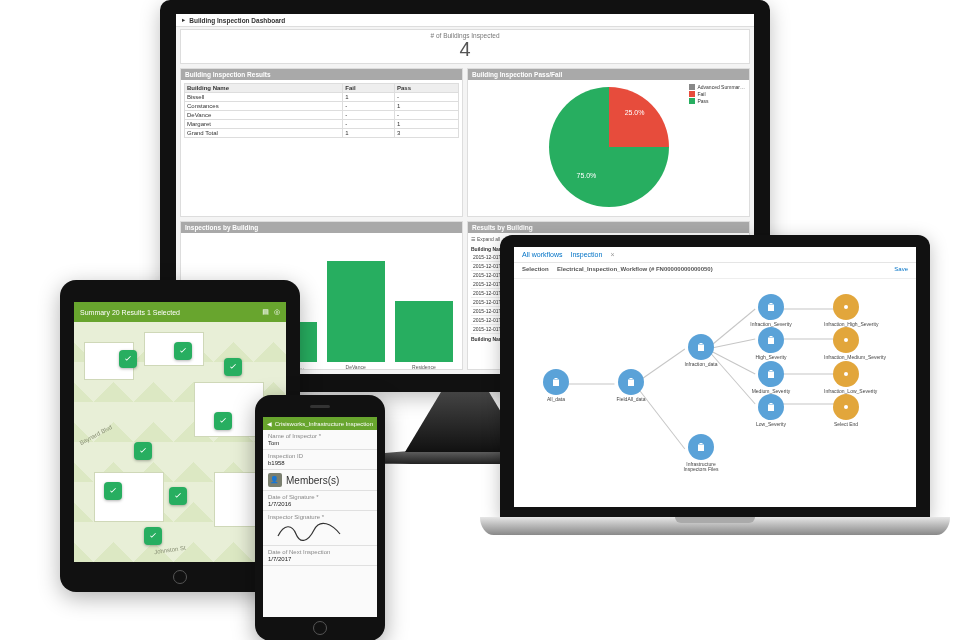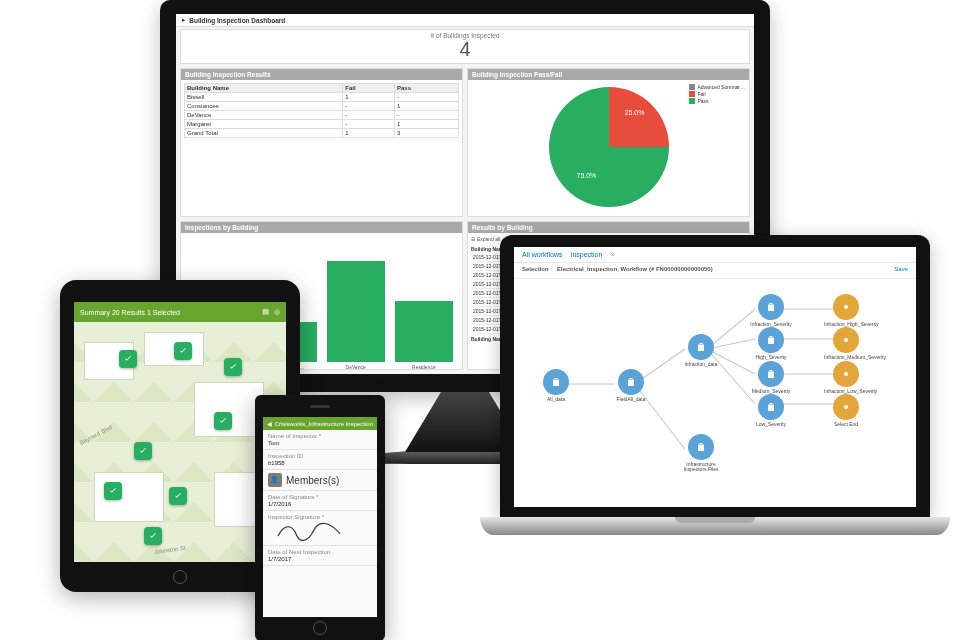--- a/index.html
+++ b/index.html
@@ -184,21 +184,21 @@
     position:absolute; font-size:6px; color:#8a9176;
     transform:rotate(-28deg);
   }
 
   
   .phone-wrap {
     position:absolute; left:255px; top:395px;
     width:130px;
   }
   .phone-bezel {
-    background:#111; border-radius:6px;
+    background:#111; border-radius:16px;
     padding:22px 8px 24px; position:relative;
     box-shadow:0 6px 22px rgba(0,0,0,.35);
   }
   .phone-speaker {
     position:absolute; top:10px; left:50%;
     width:20px;height:3px;margin-left:-10px;
     background:#333;border-radius:2px;
   }
   .phone-home {
     position:absolute; bottom:6px; left:50%;

